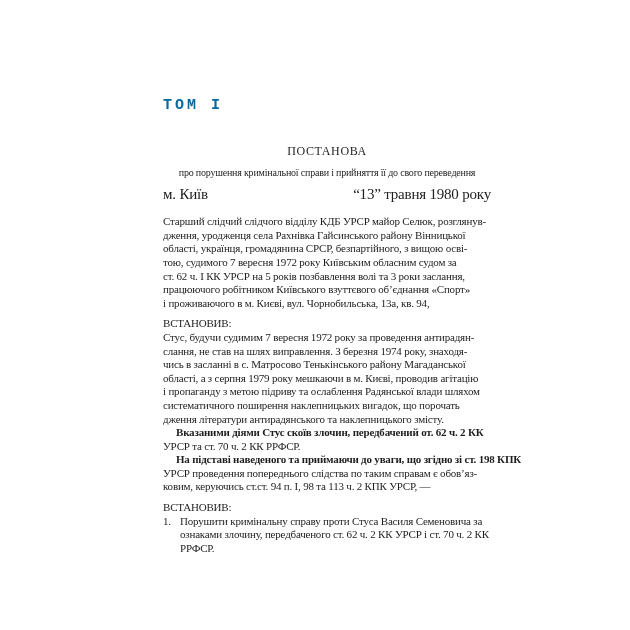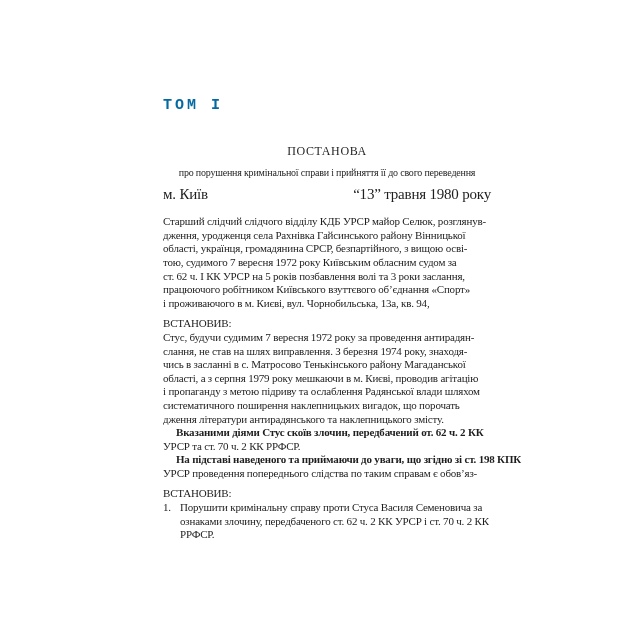--- a/index.html
+++ b/index.html
@@ -115,20 +115,21 @@
       </div>
 
     <div class="para lines indent-first">
         <div>Вказаними діями Стус скоїв злочин, передбачений от. 62 ч. 2 КК</div>
         <div>УРСР та ст. 70 ч. 2 КК РРФСР.</div>
       </div>
 
     <div class="para lines indent-first">
         <div>На підставі наведеного та приймаючи до уваги, що згідно зі ст. 198 КПК</div>
         <div>УРСР проведення попереднього слідства по таким справам є обов’яз-</div>
+        <div>ковим, керуючись ст.ст. 94 п. I, 98 та 113 ч. 2 КПК УРСР, —</div>
       </div>
 
     <div class="heading">ВСТАНОВИВ:</div>
 
     <div class="list-item">
       <span class="num">1.</span>
       <div class="lines">
           <div>Порушити кримінальну справу проти Стуса Василя Семеновича за</div>
           <div>ознаками злочину, передбаченого ст. 62 ч. 2 КК УРСР і ст. 70 ч. 2 КК</div>
           <div>РРФСР.</div>

